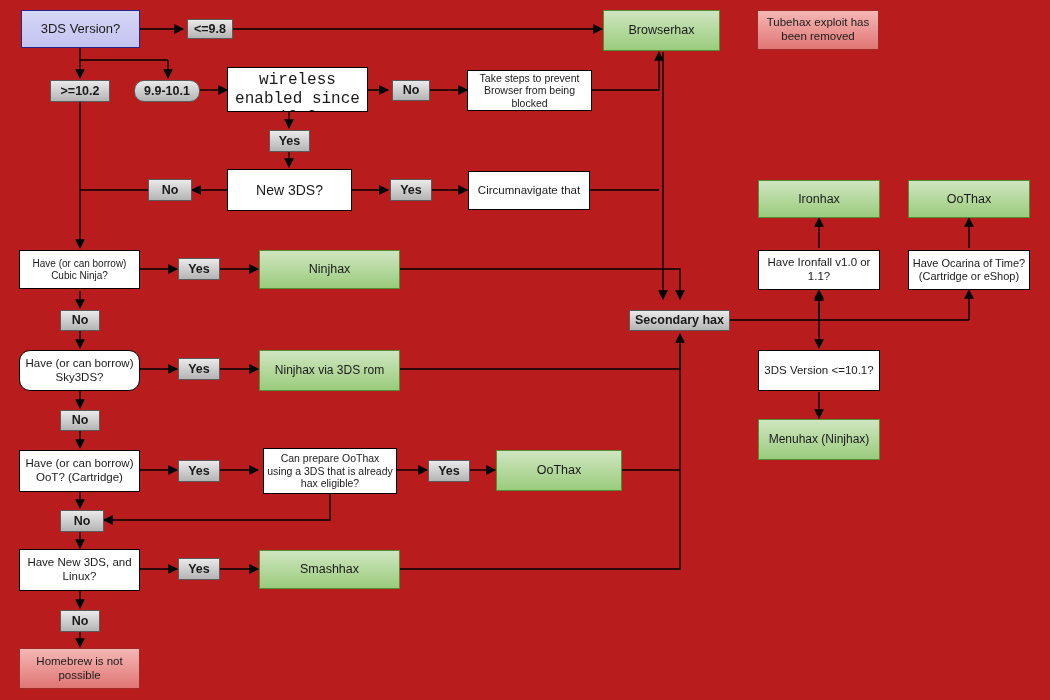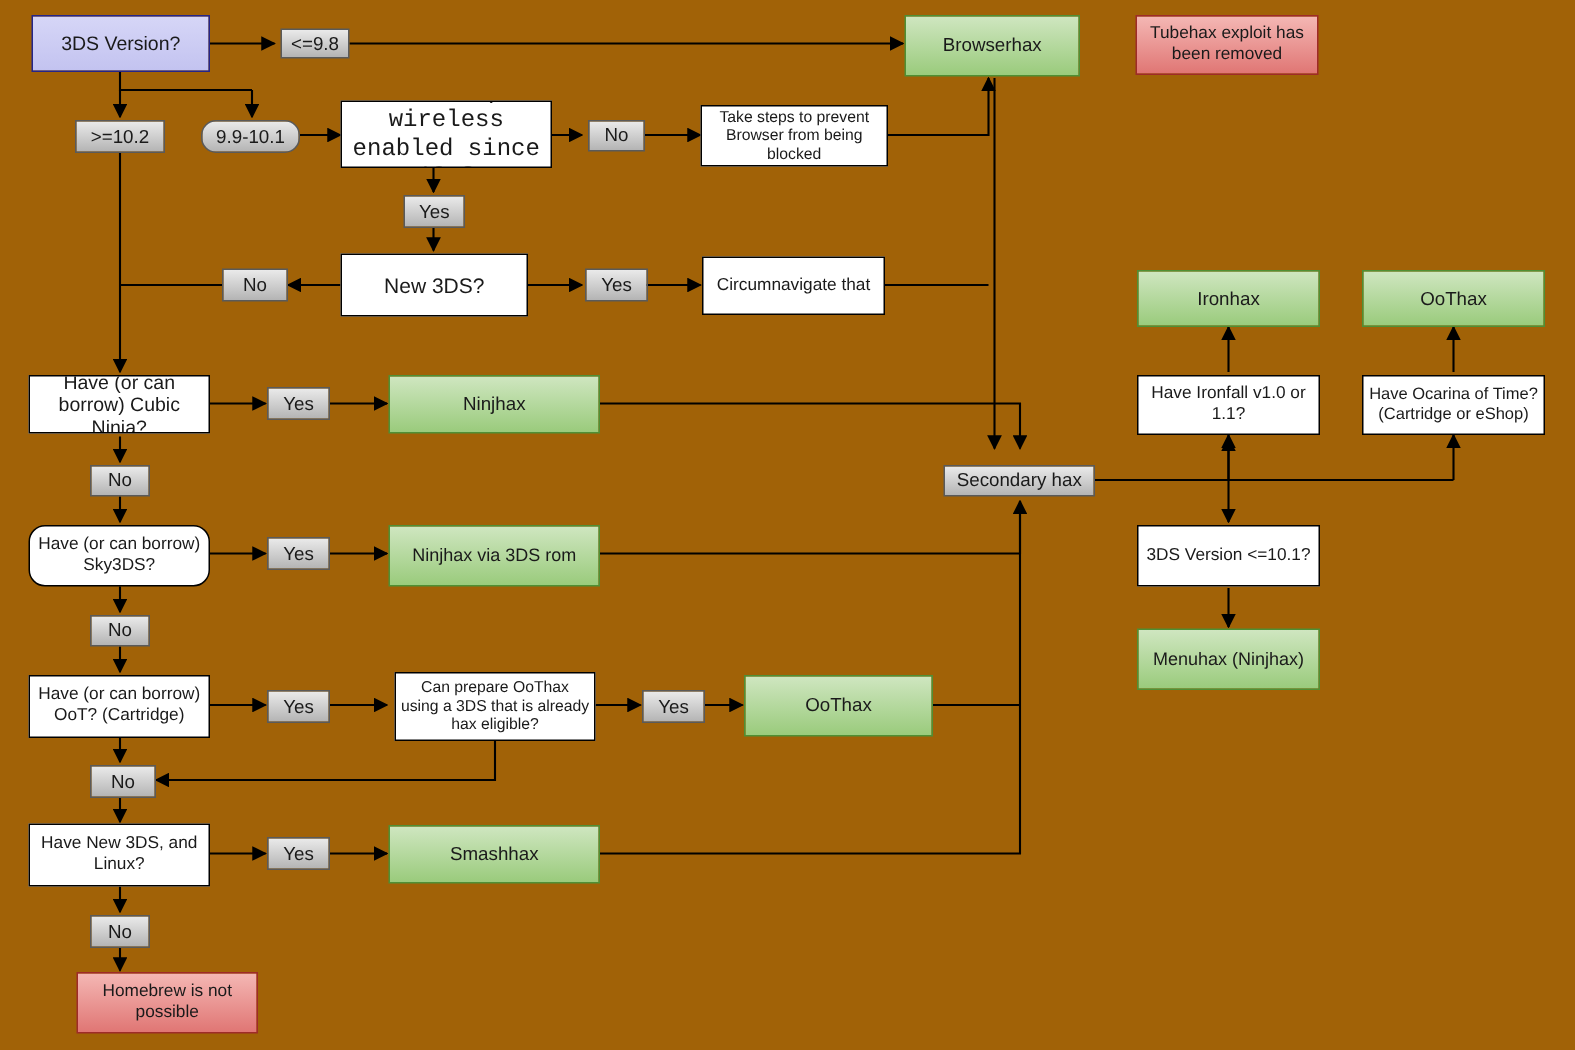--- a/index.html
+++ b/index.html
@@ -11,21 +11,21 @@
   body {
     width: 1050px;
     height: 700px;
     font-family: "Liberation Sans", sans-serif;
     overflow: hidden;
   }
   #flowchart-root {
     position: relative;
     width: 1050px;
     height: 700px;
-    background: #a16207;
+    background: #b91c1c;
   }
   svg.edge-layer {
     position: absolute;
     left: 0;
     top: 0;
     width: 1050px;
     height: 700px;
     pointer-events: none;
   }
   .node {
@@ -68,20 +68,21 @@
   .n-dead {
     background: linear-gradient(180deg, #f4b7b4 0%, #e07674 100%);
     border: 1px solid #9e2b28;
     font-size: 11.5px;
   }
   
   .n-label {
     background: linear-gradient(180deg, #eaeaea 0%, #b4b4b4 100%);
     border: 1px solid #5a5a5a;
     font-size: 12.5px;
+    font-weight: bold;
   }
   .n-label.wide { font-size: 12.5px; }
 </style>
 </head>
 <body>
 
 <div id="flowchart-root">
 
   <svg class="edge-layer" viewBox="0 0 1050 700" xmlns="http://www.w3.org/2000/svg">
     <defs>
@@ -227,21 +228,21 @@
   </div>
 
   <div class="node n-result" style="left:603px; top:10px; width:117px; height:41px;">
     <span>Browserhax</span>
   </div>
 
   <div class="node n-dead" style="left:757px; top:10px; width:122px; height:40px;">
     <span>Tubehax exploit has been removed</span>
   </div>
 
-  <div class="node n-process" style="left:19px; top:250px; width:121px; height:39px; font-size:13px;">
+  <div class="node n-process" style="left:19px; top:250px; width:121px; height:39px; font-size:10px;">
     <span>Have (or can borrow) Cubic Ninja?</span>
   </div>
 
   <div class="node n-label" style="left:178px; top:258px; width:42px; height:22px;">
     <span>Yes</span>
   </div>
 
   <div class="node n-result" style="left:259px; top:250px; width:141px; height:39px;">
     <span>Ninjhax</span>
   </div>
@@ -299,21 +300,21 @@
   </div>
 
   <div class="node n-result" style="left:259px; top:550px; width:141px; height:39px;">
     <span>Smashhax</span>
   </div>
 
   <div class="node n-label" style="left:60px; top:610px; width:40px; height:22px;">
     <span>No</span>
   </div>
 
-  <div class="node n-dead" style="left:19px; top:648px; width:121px; height:41px;margin-left:32px;">
+  <div class="node n-dead" style="left:19px; top:648px; width:121px; height:41px;">
     <span>Homebrew is not possible</span>
   </div>
 
   <div class="node n-label wide" style="left:629px; top:310px; width:101px; height:21px;">
     <span>Secondary hax</span>
   </div>
 
   <div class="node n-result" style="left:758px; top:180px; width:122px; height:38px;">
     <span>Ironhax</span>
   </div>

